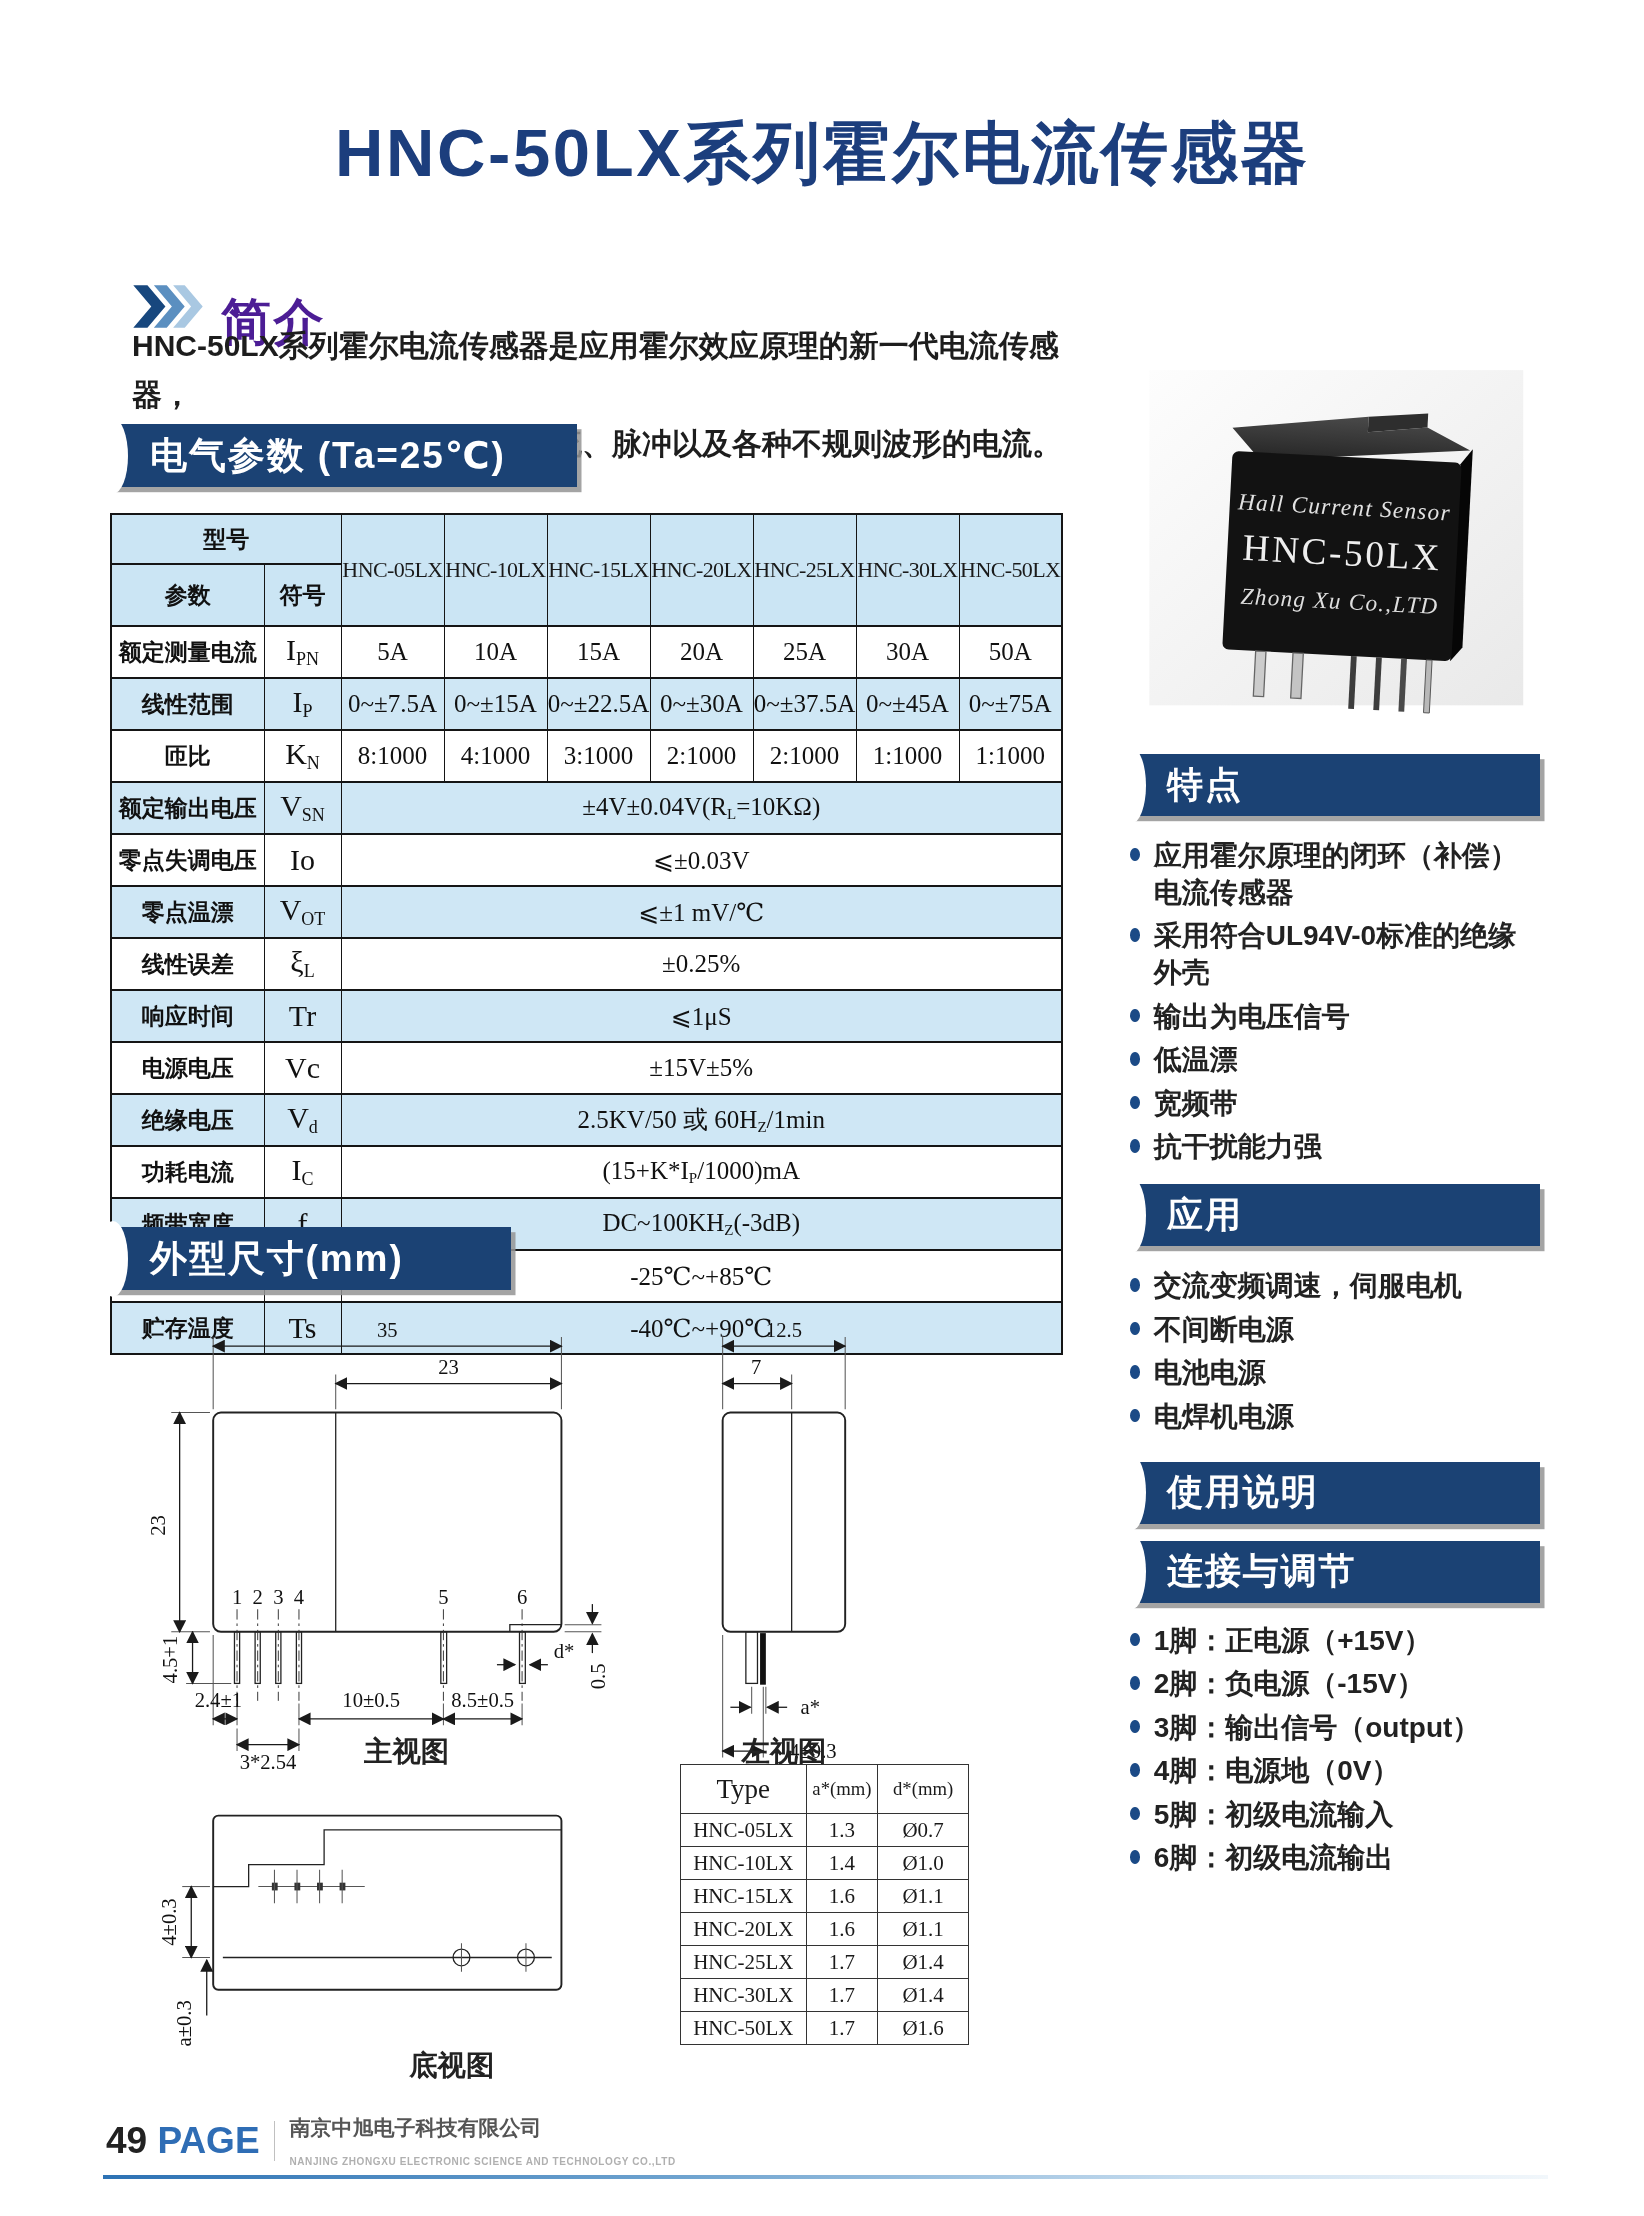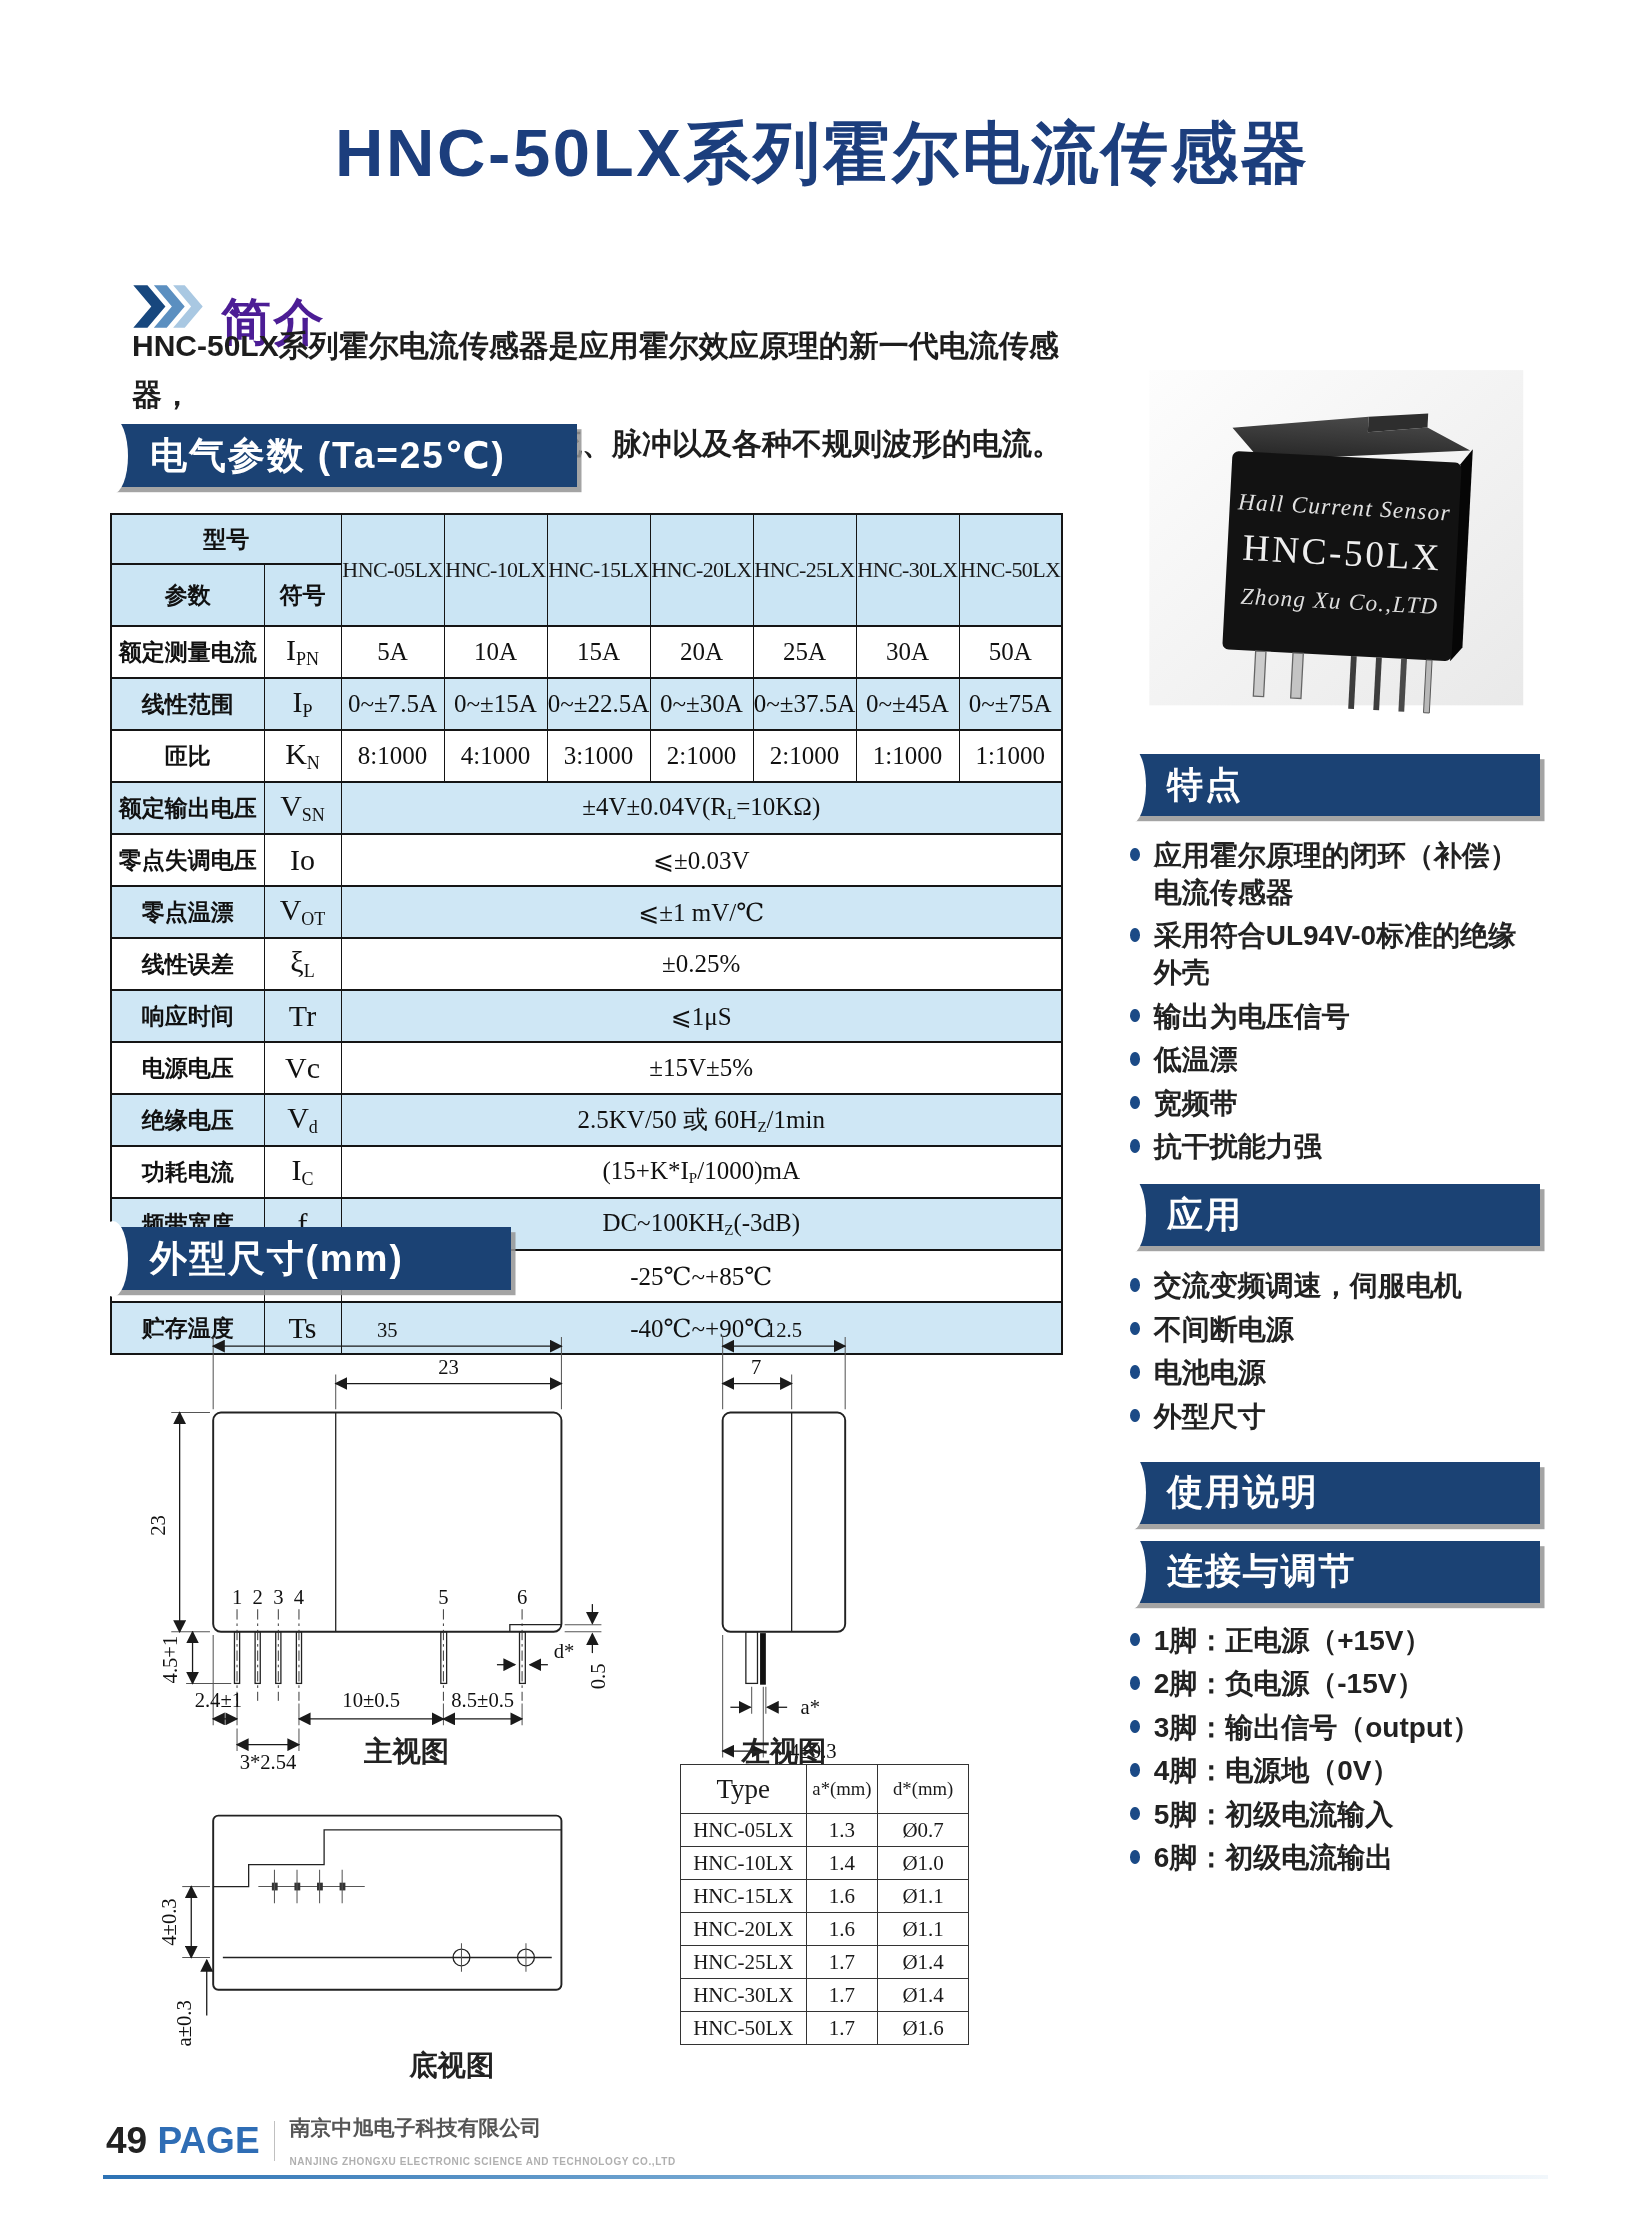--- a/index.html
+++ b/index.html
@@ -495,21 +495,21 @@
         <div class="bullet">
           <span class="dot"></span>
           <span class="btxt">不间断电源</span>
         </div>
         <div class="bullet">
           <span class="dot"></span>
           <span class="btxt">电池电源</span>
         </div>
         <div class="bullet">
           <span class="dot"></span>
-          <span class="btxt">外型尺寸</span>
+          <span class="btxt">电焊机电源</span>
         </div>
       </div>
 
     <div class="rbanner" style="margin-top:27px;">
       <span>使用说明</span>
     </div>
 
     <div class="rbanner" style="margin-top:17px;">
       <span>连接与调节</span>
     </div>

